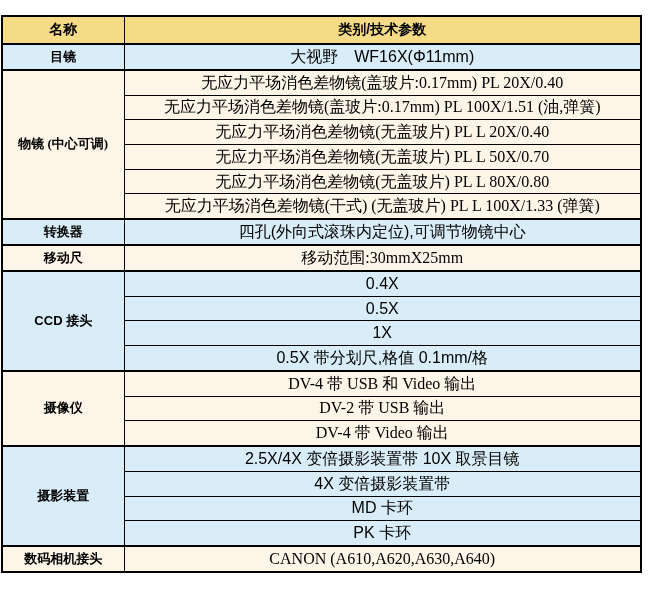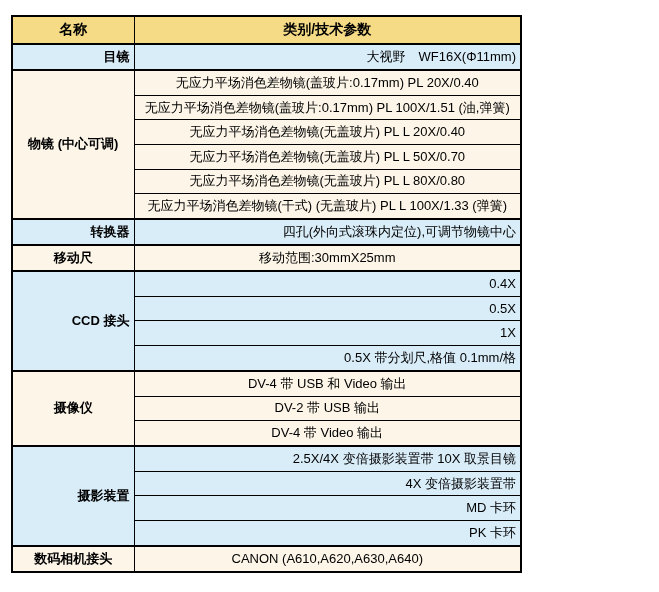--- a/index.html
+++ b/index.html
@@ -9,42 +9,42 @@
     --border:#000000;
     --text:#000000;
   }
   html,body{margin:0;padding:0;}
   body{
     width:659px;height:592px;background:#ffffff;position:relative;
     font-family:"Liberation Sans","DejaVu Sans",sans-serif;
     color:var(--text);
   }
   table.spec{
-    position:absolute;left:11px;top:15px;
-    width:511px;height:558px;
+    position:absolute;left:1px;top:15px;
+    width:641px;height:558px;
     border-collapse:collapse;table-layout:fixed;
     border:2.5px solid var(--border);
   }
   col.c-label{width:122px;}
   th,td{
     border:1px solid var(--border);
     text-align:center;vertical-align:middle;
-    padding:0 4px;font-size:13px;line-height:1.25;
+    padding:0 4px;font-size:16px;line-height:1.25;
     overflow:hidden;
   }
   thead th{
     background:var(--header-bg);
     font-size:14px;font-weight:bold;height:26px;
     border-bottom:2.5px solid var(--border);
   }
   tr.group-start > td{border-top:2.5px solid var(--border);}
   td.label-cell{font-weight:bold;font-size:13px;}
   td.value-cell{font-weight:normal;}
-  .bg-blue{background:var(--blue-bg);text-align:right;}
-  .bg-cream{background:var(--cream-bg);}
+  .bg-blue{background:var(--blue-bg);}
+  .bg-cream{background:var(--cream-bg);font-family:Liberation Serif, serif;}
 </style>
 </head>
 <body>
 
 <table class="spec">
   <colgroup>
     <col class="c-label">
     <col class="c-value">
   </colgroup>
   <thead>

